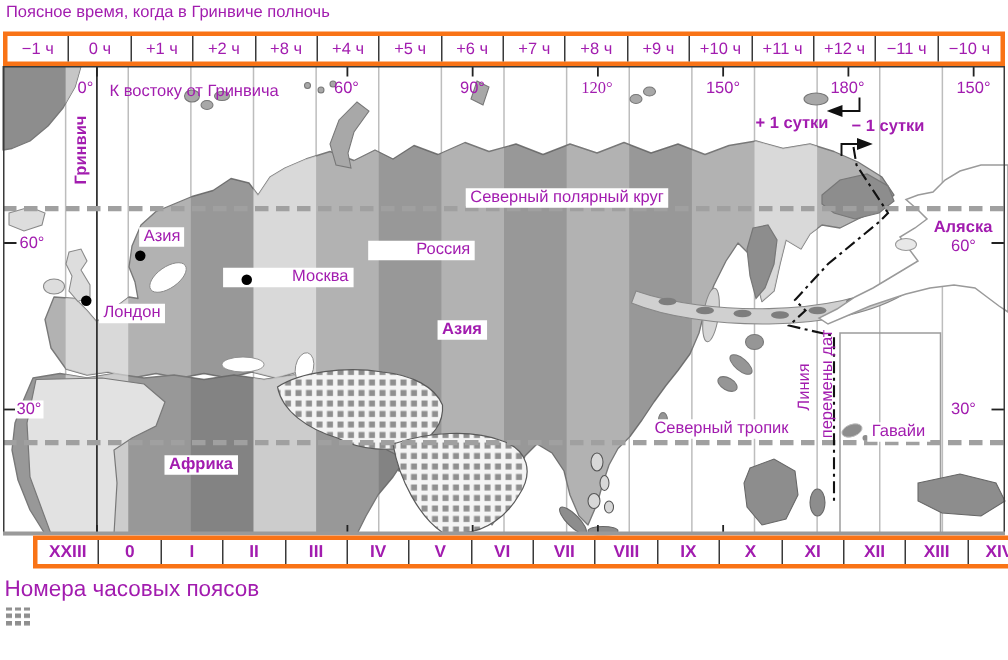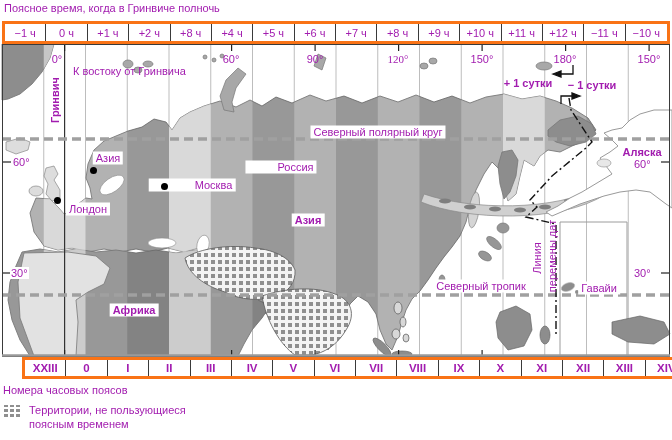--- a/index.html
+++ b/index.html
@@ -18,21 +18,21 @@
   #map svg{position:absolute;left:0;top:0;}
   .lon{position:absolute;font-size:11px;transform:translate(-50%,0);white-space:nowrap;}
   .east{position:absolute;font-size:11px;white-space:nowrap;}
   .lat{position:absolute;font-size:11px;background:#fff;padding:0 1px;white-space:nowrap;}
   .mlabel{position:absolute;transform:translate(-50%,-50%);background:#fff;padding:0 3px;
           font-size:11px;line-height:13px;white-space:nowrap;}
   .bold{font-weight:700;}
   .nobg{background:transparent;padding:0;}
   .vert{transform:translate(-50%,-50%) rotate(-90deg);background:transparent;padding:0;}
   .dot{position:absolute;width:7px;height:7px;border-radius:50%;background:#000;}
-  .caption{position:absolute;left:3px;top:384px;font-size:11px;}
+  .caption{position:absolute;left:3px;top:384px;font-size:15px;}
   #legend{position:absolute;left:4px;top:404px;display:flex;align-items:flex-start;}
   #legend .ltext{font-size:11px;line-height:13.5px;margin-left:8px;}
 </style>
 </head>
 <body>
 
 <div id="stage">
 
   <div class="title">Поясное время, когда в Гринвиче полночь</div>
 
@@ -232,21 +232,21 @@
         <polygon points="553,74 561,71 561,77"></polygon>
         <polyline points="561,104 561,96 576,96" fill="none"></polyline>
         <polygon points="580,96 572,93 572,99"></polygon>
       </g>
 
       <rect x="2.5" y="44.5" width="667" height="312" fill="none" stroke="#3a3a3a" stroke-width="1"></rect>
       <line x1="2" y1="355.5" x2="670" y2="355.5" stroke="#9a9a9a" stroke-width="2.5"></line>
     </svg>
 
     <span class="lon" style="left:57px;top:9px;">0°</span>
-    <span class="east" style="left:73px;top:21px;">К востоку от Гринвича</span>
+    <span class="east" style="left:73px;top:11px;">К востоку от Гринвича</span>
     <span class="lon" style="left:231px;top:9px;">60°</span>
     <span class="lon" style="left:315px;top:9px;">90°</span>
     <span class="lon" style="left:398px;top:9px;font-family:Liberation Serif, serif;">120°</span>
     <span class="lon" style="left:482px;top:9px;">150°</span>
     <span class="lon" style="left:565px;top:9px;">180°</span>
     <span class="lon" style="left:649px;top:9px;">150°</span>
 
     <span class="lat" style="left:12px;top:112px;">60°</span>
     <span class="lat" style="left:10px;top:223px;">30°</span>
     <span class="lat" style="left:633px;top:114px;">60°</span>
@@ -297,19 +297,15 @@
   <div id="legend">
     <svg width="17" height="14">
       <defs>
         <pattern id="chk2" width="6" height="5" patternUnits="userSpaceOnUse">
           <rect width="6" height="5" fill="#ffffff"></rect>
           <rect x="0" y="0" width="4" height="3" fill="#8f8f8f"></rect>
         </pattern>
       </defs>
       <rect x="0" y="1" width="16" height="13" fill="url(#chk2)"></rect>
     </svg>
-    <div class="ltext">
-      <div>Территории, не пользующиеся</div>
-      <div>поясным временем</div>
-    </div>
   </div>
 
 </div>
 
 </body></html>

